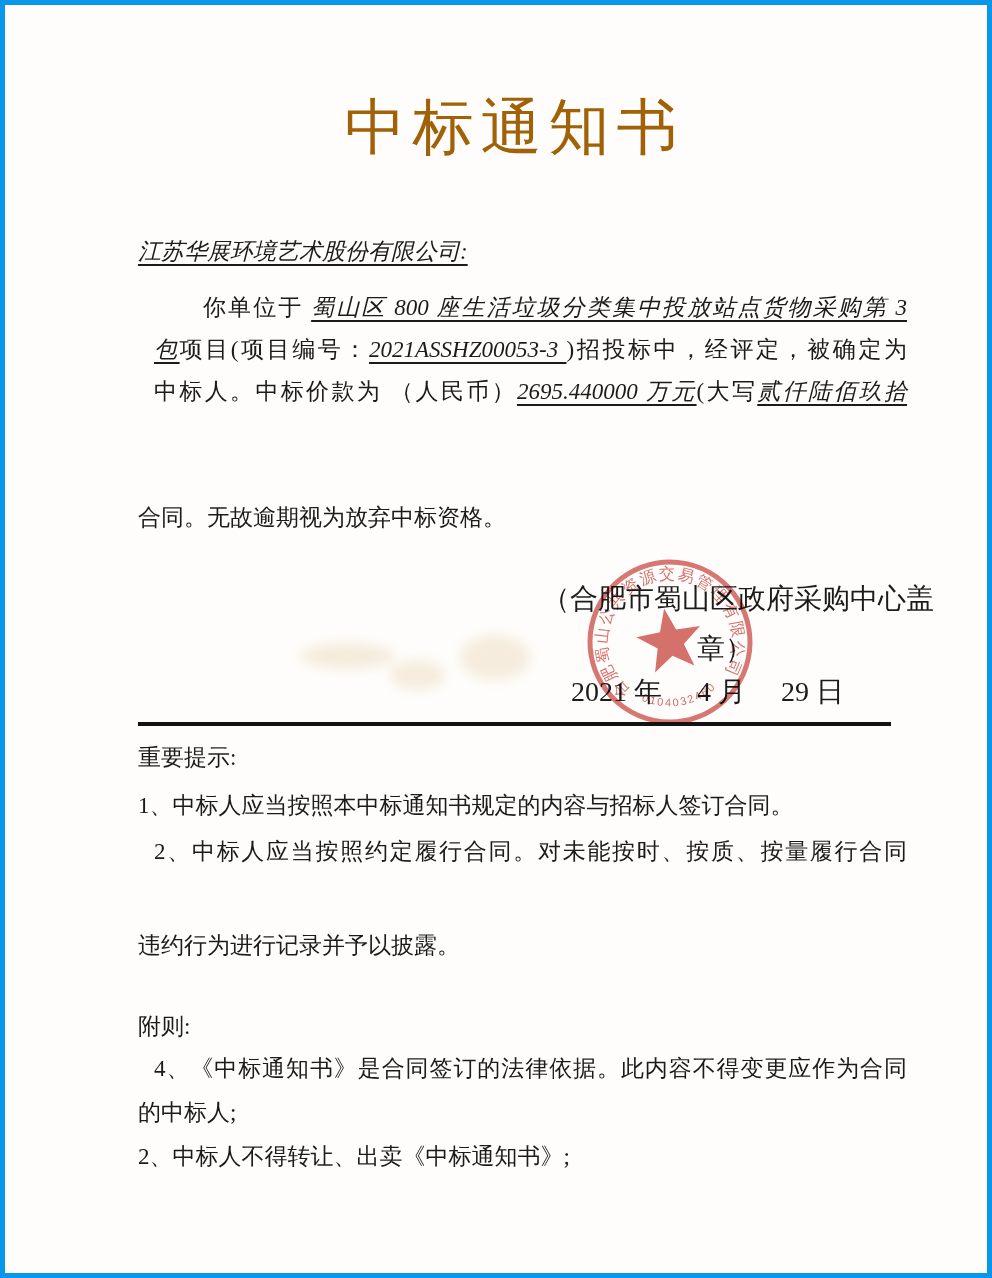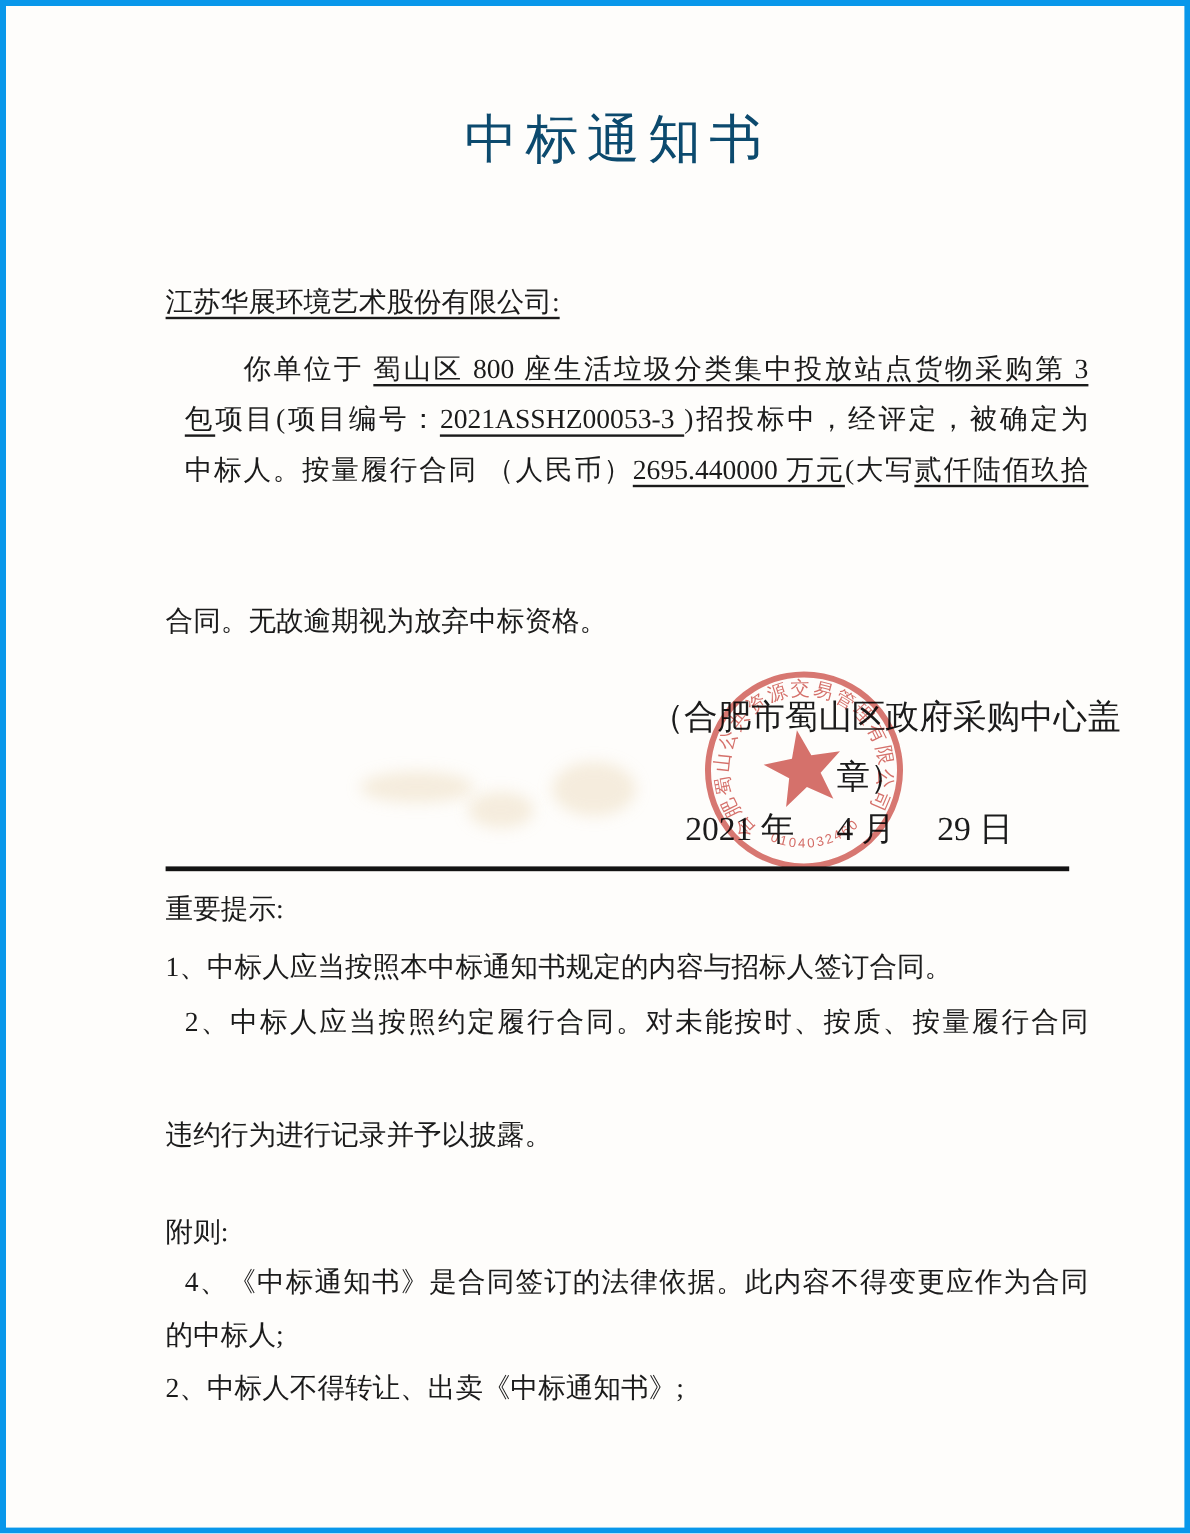--- a/index.html
+++ b/index.html
@@ -3,31 +3,31 @@
 <meta charset="utf-8">
 <style>
   html,body { margin:0; padding:0; background:#ffffff; }
   .page {
     position:relative; width:992px; height:1278px; box-sizing:border-box;
     background:#fefdfb; border:5px solid #0997ea; overflow:hidden;
     font-family:"Liberation Serif","DejaVu Serif",serif; color:#1b1b1b;
   }
   .title {
     position:absolute; top:82px; left:133px; width:753px; text-align:center;
-    font-size:44px; letter-spacing:7px; color:#0c4a6e; font-weight:400;
+    font-size:61px; letter-spacing:7px; color:#a16207; font-weight:400;
   }
   .line {
     position:absolute; left:133px; width:753px;
     font-size:23px; line-height:32px; white-space:nowrap;
   }
   .fill { white-space:normal; text-align:justify; text-align-last:justify;margin-left:16px; }
   .ind  { text-indent:49px; }
   .u {
     text-decoration:underline; text-decoration-thickness:2px;
-    text-underline-offset:5px; text-decoration-color:#1b1b1b;
+    text-underline-offset:5px; text-decoration-color:#1b1b1b;font-style:italic;
   }
   .abs { position:absolute; font-size:28px; line-height:32px; white-space:pre; }
   .divider { position:absolute; left:133px; top:717px; width:753px; height:4px; background:#131313; }
   .stamp {
     position:absolute; left:573px; top:545px; width:184px; height:184px;
     mix-blend-mode:multiply; opacity:.93; transform:rotate(-10deg);
   }
   .stamp svg { display:block; }
   .ringtext   { font-size:16px; letter-spacing:2px; opacity:.82; font-family:"Liberation Serif",serif; }
   .serialtext { font-size:11px; letter-spacing:2px; opacity:.85; font-family:"Liberation Sans",sans-serif; }
@@ -41,21 +41,21 @@
 <div class="page">
 
   <div class="title">中标通知书</div>
 
   <div class="line" style="top:231px"><span class="u">江苏华展环境艺术股份有限公司:</span></div>
 
   <div class="line fill ind" style="top:287px"><span>你单位于 </span><span class="u">蜀山区 800 座生活垃圾分类集中投放站点货物采购第 3</span></div>
 
   <div class="line fill" style="top:329px"><span class="u">包</span><span>项目(项目编号：</span><span class="u">2021ASSHZ00053-3 </span><span>)招投标中，经评定，被确定为</span></div>
 
-  <div class="line fill" style="top:371px"><span>中标人。按量履行合同 （人民币）</span><span class="u">2695.440000 万元</span><span>(大写</span><span class="u">贰仟陆佰玖拾</span></div>
+  <div class="line fill" style="top:371px"><span>中标人。中标价款为 （人民币）</span><span class="u">2695.440000 万元</span><span>(大写</span><span class="u">贰仟陆佰玖拾</span></div>
 
 
 
   <div class="line" style="top:497px">合同。无故逾期视为放弃中标资格。</div>
 
   <div class="bleed" style="left:295px; top:638px; width:95px; height:26px;"></div>
   <div class="bleed" style="left:385px; top:655px; width:55px; height:30px;"></div>
   <div class="bleed" style="left:455px; top:630px; width:70px; height:45px;"></div>
 
   <div class="abs" style="left:537px; top:578px">（合肥市蜀山区政府采购中心盖</div>

